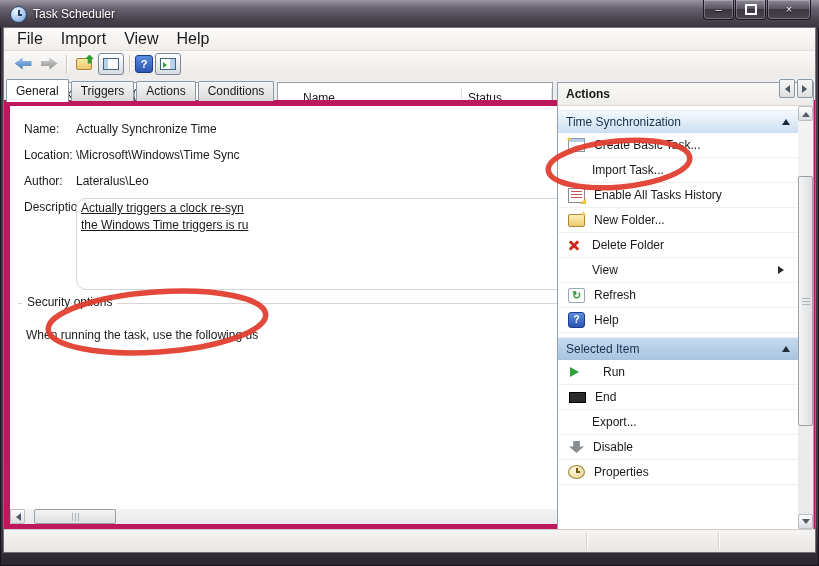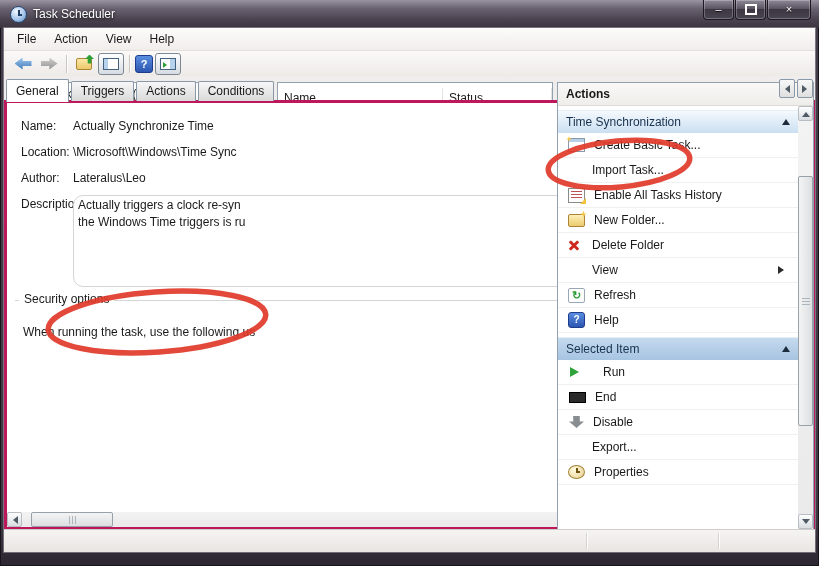--- a/index.html
+++ b/index.html
@@ -18,21 +18,21 @@
   .wbtn{width:29px;height:19px;margin-left:1px;border:1px solid #1d1822;border-top:none;border-radius:0 0 4px 4px;
     background:linear-gradient(180deg,#8f8a98 0,#5a5462 45%,#3d3743 50%,#4a444f 100%);
     display:flex;align-items:center;justify-content:center;box-shadow:inset 0 0 0 1px rgba(255,255,255,.25);}
   .wbtn.close{width:42px;}
   .wbtn span{color:#fff;font-size:11px;line-height:11px;text-shadow:0 1px 1px #000;}
   .glyph-max{width:8px;height:7px;border:2px solid #fff;display:block;}
   
   .client{position:absolute;left:4px;right:4px;top:28px;bottom:14px;background:#efedeb;
     box-shadow:0 0 0 1px rgba(255,255,255,.30);overflow:hidden;}
   .menubar{position:absolute;left:0;top:0;right:0;height:22px;display:flex;align-items:center;padding-left:4px;
-    background:linear-gradient(#fdfcfb,#f0edea);border-bottom:1px solid #e2dfdc;font-size:12px;color:#1a1a1a;}
+    background:linear-gradient(#fdfcfb,#f0edea);border-bottom:1px solid #e2dfdc;font-size:16px;color:#1a1a1a;}
   .menu-item{padding:0 9px;line-height:22px;cursor:default;}
   .toolbar{position:absolute;left:0;top:23px;right:0;height:25px;display:flex;align-items:center;padding-left:6px;
     background:linear-gradient(#fbfaf9,#edeae7);border-bottom:1px solid #d6d3cf;}
   .tb-sep{width:1px;height:18px;background:#c8c4c0;box-shadow:1px 0 0 #fff;margin:0 4px;}
   .tb-btn{width:24px;height:20px;display:inline-flex;align-items:center;justify-content:center;position:relative;margin:0 1px;}
   .tb-btn.back::before{content:'';width:17px;height:12px;background:linear-gradient(#9cc4ee,#3e78b8);
     clip-path:polygon(0 50%,48% 0,48% 30%,100% 30%,100% 70%,48% 70%,48% 100%);}
   .tb-btn.forward::before{content:'';width:17px;height:12px;background:linear-gradient(#cfcfcf,#8f8f8f);
     clip-path:polygon(100% 50%,52% 0,52% 30%,0 30%,0 70%,52% 70%,52% 100%);}
   .tb-btn.up-one-level::before{content:'';width:14px;height:10px;border:1px solid #ab8434;border-radius:2px;
@@ -125,40 +125,40 @@
     text-align:center;color:#2f9e36;font-weight:bold;font-size:11px;line-height:13px;}
   .icon.refresh::before{content:'\21BB';}
   .icon.help{width:14px;height:14px;border-radius:3px;border:1px solid #1e3c8c;background:linear-gradient(#5a8de0,#2c55b0);
     color:#fff;font-weight:bold;font-size:10px;text-align:center;line-height:14px;}
   .icon.run{width:0;height:0;border-left:9px solid #2fa33a;border-top:5px solid transparent;border-bottom:5px solid transparent;margin-left:2px;}
   .icon.end{width:9px;height:9px;background:#2b2b2b;border:1px solid #000;margin-left:1px;}
   .icon.disable{width:11px;height:12px;background:#888d92;margin-left:1px;
     clip-path:polygon(28% 0,72% 0,72% 45%,100% 45%,50% 100%,0 45%,28% 45%);}
   
   .tl-header{display:flex;height:20px;margin-top:5px;border-bottom:1px solid #dfe3e8;font-size:12px;color:#1a1a1a;align-items:center;}
-  .tl-col-name{width:165px;padding-left:6px;box-sizing:border-box;border-right:1px solid #e3e3e3;height:20px;line-height:20px;}
+  .tl-col-name{width:165px;padding-left:6px;box-sizing:border-box;border-right:1px solid #e3e3e3;height:20px;line-height:20px;margin-left:19px;}
   .tl-col-status{padding-left:6px;flex:1;height:20px;line-height:20px;border-right:1px solid #e3e3e3;}
   .task-row{display:flex;align-items:center;height:19px;padding-left:4px;font-size:12px;color:#1a1a1a;}
   .task-name{width:147px;margin-left:4px;white-space:nowrap;overflow:hidden;}
   .task-status{padding-left:2px;}
   
   .tabs{position:absolute;left:2px;top:2px;right:2px;height:23px;display:flex;align-items:flex-end;z-index:2;}
   .tab{height:19px;line-height:19px;padding:0 9px;font-size:12px;color:#1a1a1a;border:1px solid #8a99a8;border-bottom:none;
     border-radius:2px 2px 0 0;background:linear-gradient(#f6f6f6,#dadada);margin-right:2px;position:relative;top:0;}
   .tab.active{background:#fff;height:22px;line-height:22px;z-index:3;margin-bottom:-1px;}
   .tabnav{margin-left:auto;display:flex;gap:2px;padding-bottom:3px;}
   .tabnav .tn{width:14px;height:17px;border:1px solid #8a99a8;border-radius:2px;background:linear-gradient(#f7f7f7,#dfdfdf);
     display:flex;align-items:center;justify-content:center;}
-  .tab-body{position:absolute;left:0;top:24px;right:0;bottom:0;background:#fff;border:3px solid #be185d;}
+  .tab-body{position:absolute;left:0;top:24px;right:0;bottom:0;background:#fff;border:6px solid #be185d;}
   .g-content{position:absolute;left:0;top:0;right:15px;bottom:15px;overflow:hidden;font-size:12px;color:#1a1a1a;}
   .frow{display:flex;margin:0 2px 8px 14px;align-items:flex-start;line-height:18px;}
   .frow:first-child{margin-top:14px;}
   .flabel{width:52px;flex:none;}
   .fvalue{white-space:nowrap;overflow:hidden;flex:1;}
-  .desc-box{flex:1;background:#fff;border:1px solid #d5d5d5;border-radius:10px;height:88px;padding:1px 4px;overflow:hidden;}
+  .desc-box{flex:1;background:#fff;border:1px solid #d5d5d5;border-radius:10px;height:88px;padding:1px 4px;overflow:hidden;text-decoration:underline;}
   .desc-box div{white-space:nowrap;overflow:hidden;line-height:17px;}
   .sec-group{margin:13px 6px 0 8px;border-top:1px solid #d5d5d5;position:relative;}
   .sec-label{position:absolute;top:-9px;left:4px;background:#fff;padding:0 5px;}
   .sec-text{margin:24px 0 0 8px;white-space:nowrap;overflow:hidden;}
   
   .ap-title{height:22px;line-height:22px;padding-left:8px;font-size:12px;font-weight:bold;color:#1a1a1a;
     background:linear-gradient(#faf8f6,#efedea);border-bottom:1px solid #dedbd7;}
   .ap-list{position:absolute;left:0;top:23px;right:15px;bottom:0;overflow:hidden;background:#fff;}
   .ap-group-header{height:22px;margin-top:4px;display:flex;align-items:center;padding:0 8px;font-size:12px;color:#17324e;
     border-top:1px solid #e7eef6;}
@@ -192,21 +192,21 @@
         </div>
       <div class="wbtn close">
           <span>×</span>
         </div>
     </div>
   </div>
 
   <div class="client">
     <div class="menubar" id="menubar">
         <div class="menu-item">File</div>
-        <div class="menu-item">Action</div>
+        <div class="menu-item">Import</div>
         <div class="menu-item">View</div>
         <div class="menu-item">Help</div>
       </div>
     <div class="toolbar" id="toolbar">
         <span class="tb-btn back"></span>
         <span class="tb-btn forward"></span>
         <span class="tb-sep"></span>
         <span class="tb-btn up-one-level"></span>
         <span class="tb-win console-tree-toggle"></span>
         <span class="tb-sep"></span>
@@ -512,26 +512,26 @@
             </div>
             <div class="ap-item">
               <span class="icon run"></span>
               <span>Run</span>
             </div>
             <div class="ap-item">
               <span class="icon end"></span>
               <span>End</span>
             </div>
             <div class="ap-item">
+              <span class="icon none"></span>
+              <span>Export...</span>
+            </div>
+            <div class="ap-item">
               <span class="icon disable"></span>
               <span>Disable</span>
-            </div>
-            <div class="ap-item">
-              <span class="icon none"></span>
-              <span>Export...</span>
             </div>
             <div class="ap-item">
               <span class="icon properties"></span>
               <span>Properties</span>
             </div>
           </div>
         <div class="sb v" style="position:absolute;right:0;top:23px;width:15px;bottom:0;">
           <div class="sb-arrow" style="top:0;left:0;">
               <span class="tri-up"></span>
             </div>

